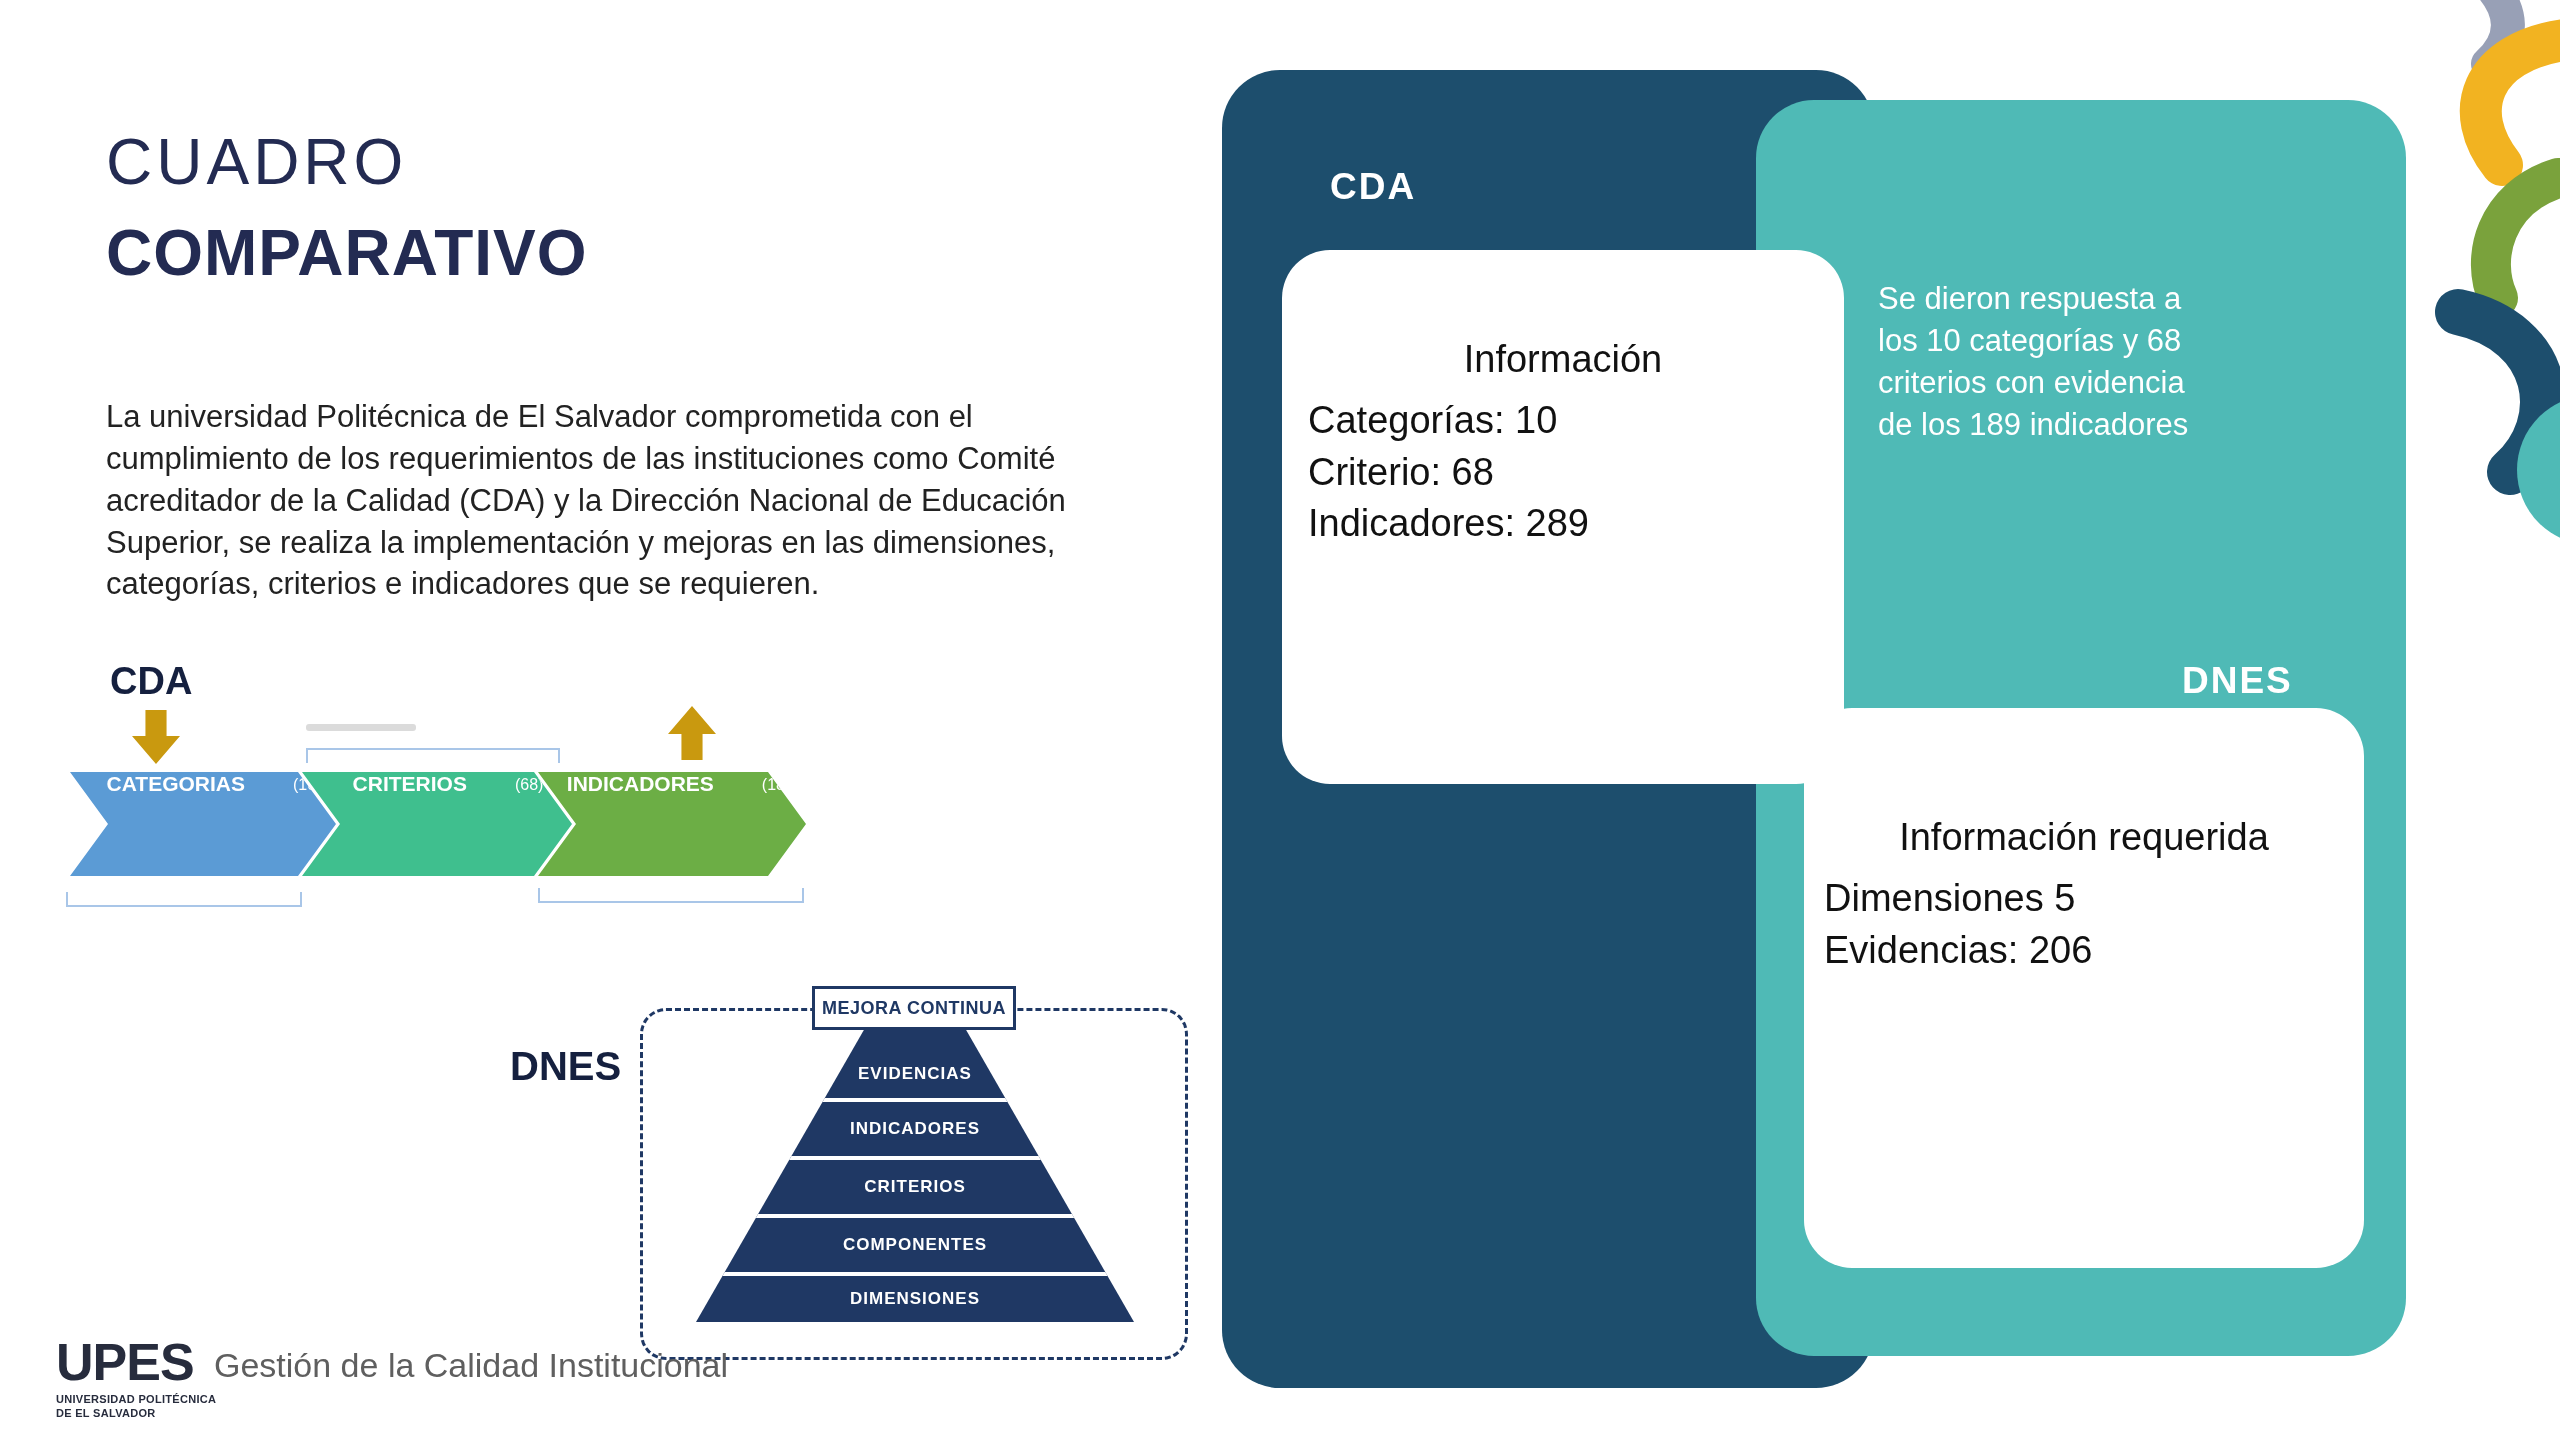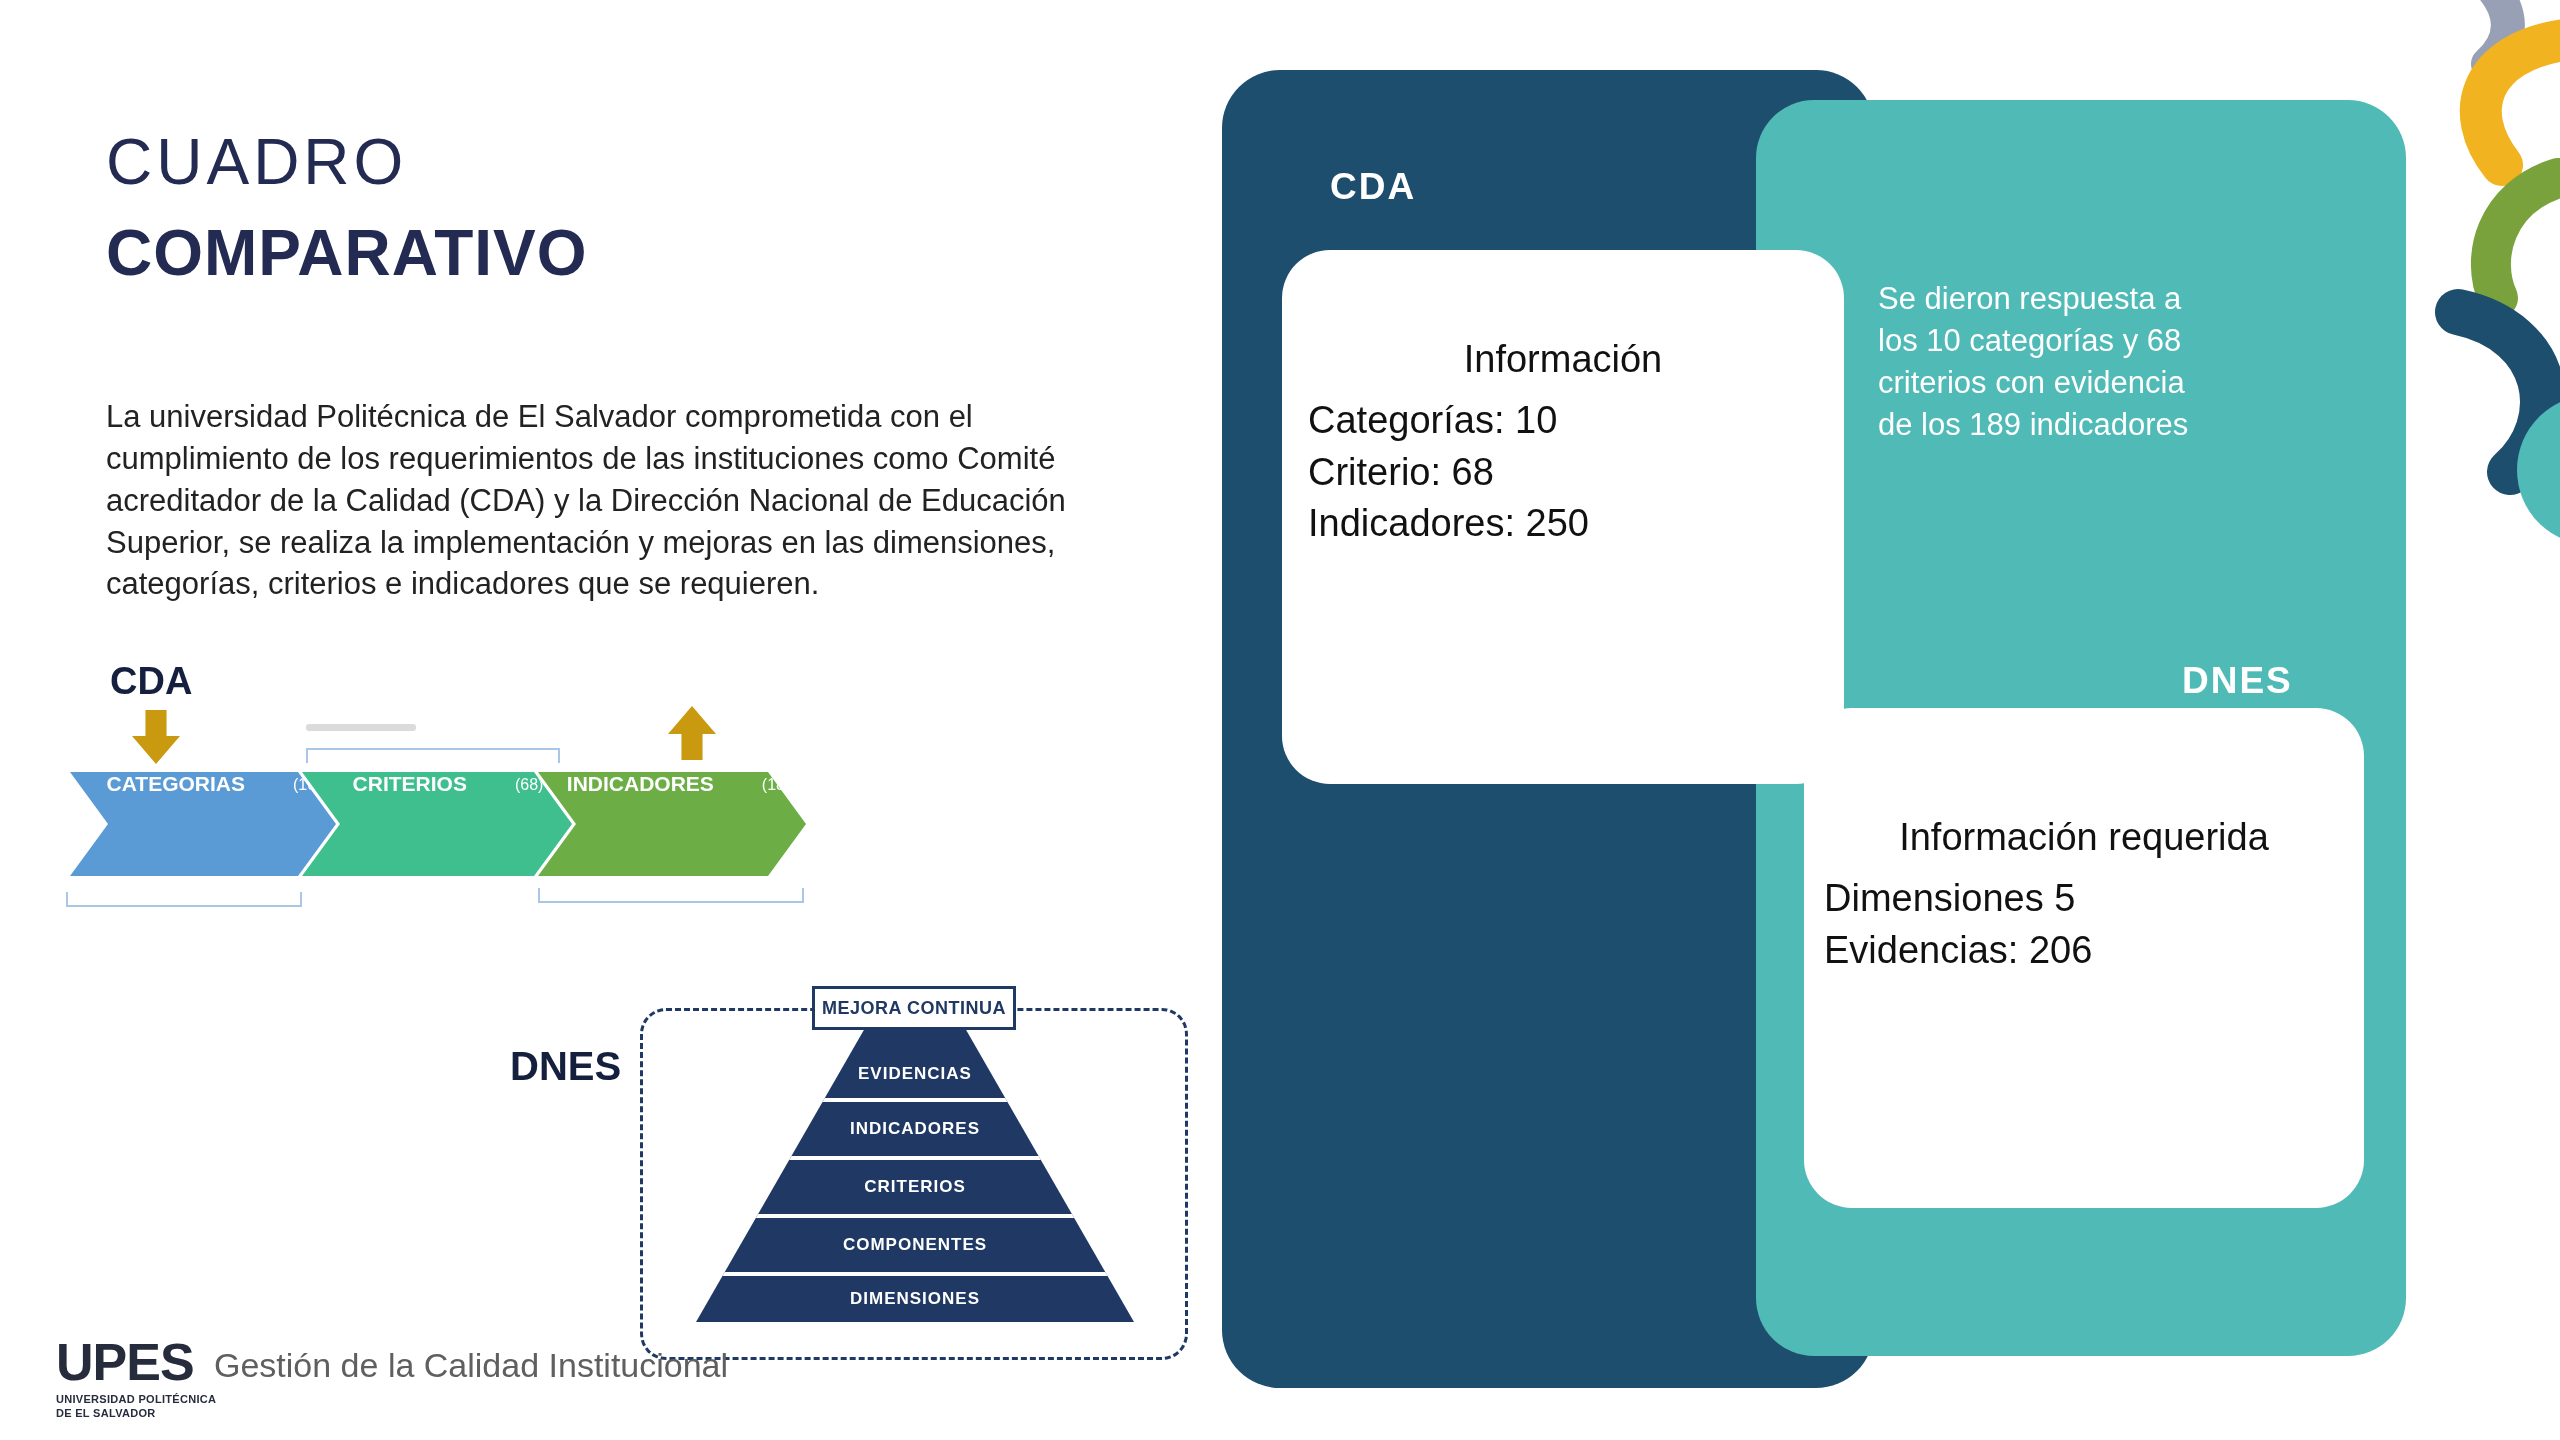--- a/index.html
+++ b/index.html
@@ -59,21 +59,21 @@
   .footer-caption{position:absolute;left:214px;top:1346px;font-size:34px;color:#5f5f5f;}
 
   
   .panel-cda{position:absolute;left:1222px;top:70px;width:652px;height:1318px;background:#1d4e6d;border-radius:58px;z-index:1;}
   .panel-dnes{position:absolute;left:1756px;top:100px;width:650px;height:1256px;background:#4fbab6;border-radius:58px;z-index:2;}
   .label-cda{position:absolute;left:1330px;top:166px;font-size:37px;font-weight:800;color:#ffffff;letter-spacing:2px;z-index:5;}
   .label-dnes{position:absolute;left:2182px;top:660px;font-size:37px;font-weight:800;color:#ffffff;letter-spacing:2px;z-index:5;}
 
   .card{position:absolute;background:#ffffff;border-radius:48px;z-index:4;box-sizing:border-box;color:#111111;}
   .card1{left:1282px;top:250px;width:562px;height:534px;padding:88px 26px 0 26px;}
-  .card2{left:1804px;top:708px;width:560px;height:500px;padding:108px 20px 0 20px;}
+  .card2{left:1804px;top:708px;width:560px;height:560px;padding:108px 20px 0 20px;}
   .card-title{text-align:center;font-size:38px;margin-bottom:14px;}
   .card-line{font-size:38px;line-height:1.36;}
 
   .note{position:absolute;color:#ffffff;font-size:31px;line-height:1.36;z-index:5;}
   .note-teal{left:1878px;top:278px;width:330px;}
   .note-dark{left:1330px;top:898px;width:430px;}
 
   .decor{position:absolute;right:0;top:0;z-index:0;}
 </style>
 </head>
@@ -130,21 +130,21 @@
 
   <div class="panel-cda"></div>
   <div class="panel-dnes"></div>
   <div class="label-cda">CDA</div>
   <div class="label-dnes">DNES</div>
 
   <div class="card card1">
     <div class="card-title">Información</div>
     <div class="card-line">Categorías:  10</div>
     <div class="card-line">Criterio: 68</div>
-    <div class="card-line">Indicadores: 250</div>
+    <div class="card-line">Indicadores: 289</div>
   </div>
 
   <div class="card card2">
     <div class="card-title">Información requerida</div>
     <div class="card-line">Dimensiones 5</div>
     <div class="card-line">Evidencias: 206</div>
   </div>
 
   <div class="note note-teal">Se dieron respuesta a los 10 categorías y 68 criterios con evidencia de los 189 indicadores</div>
 

